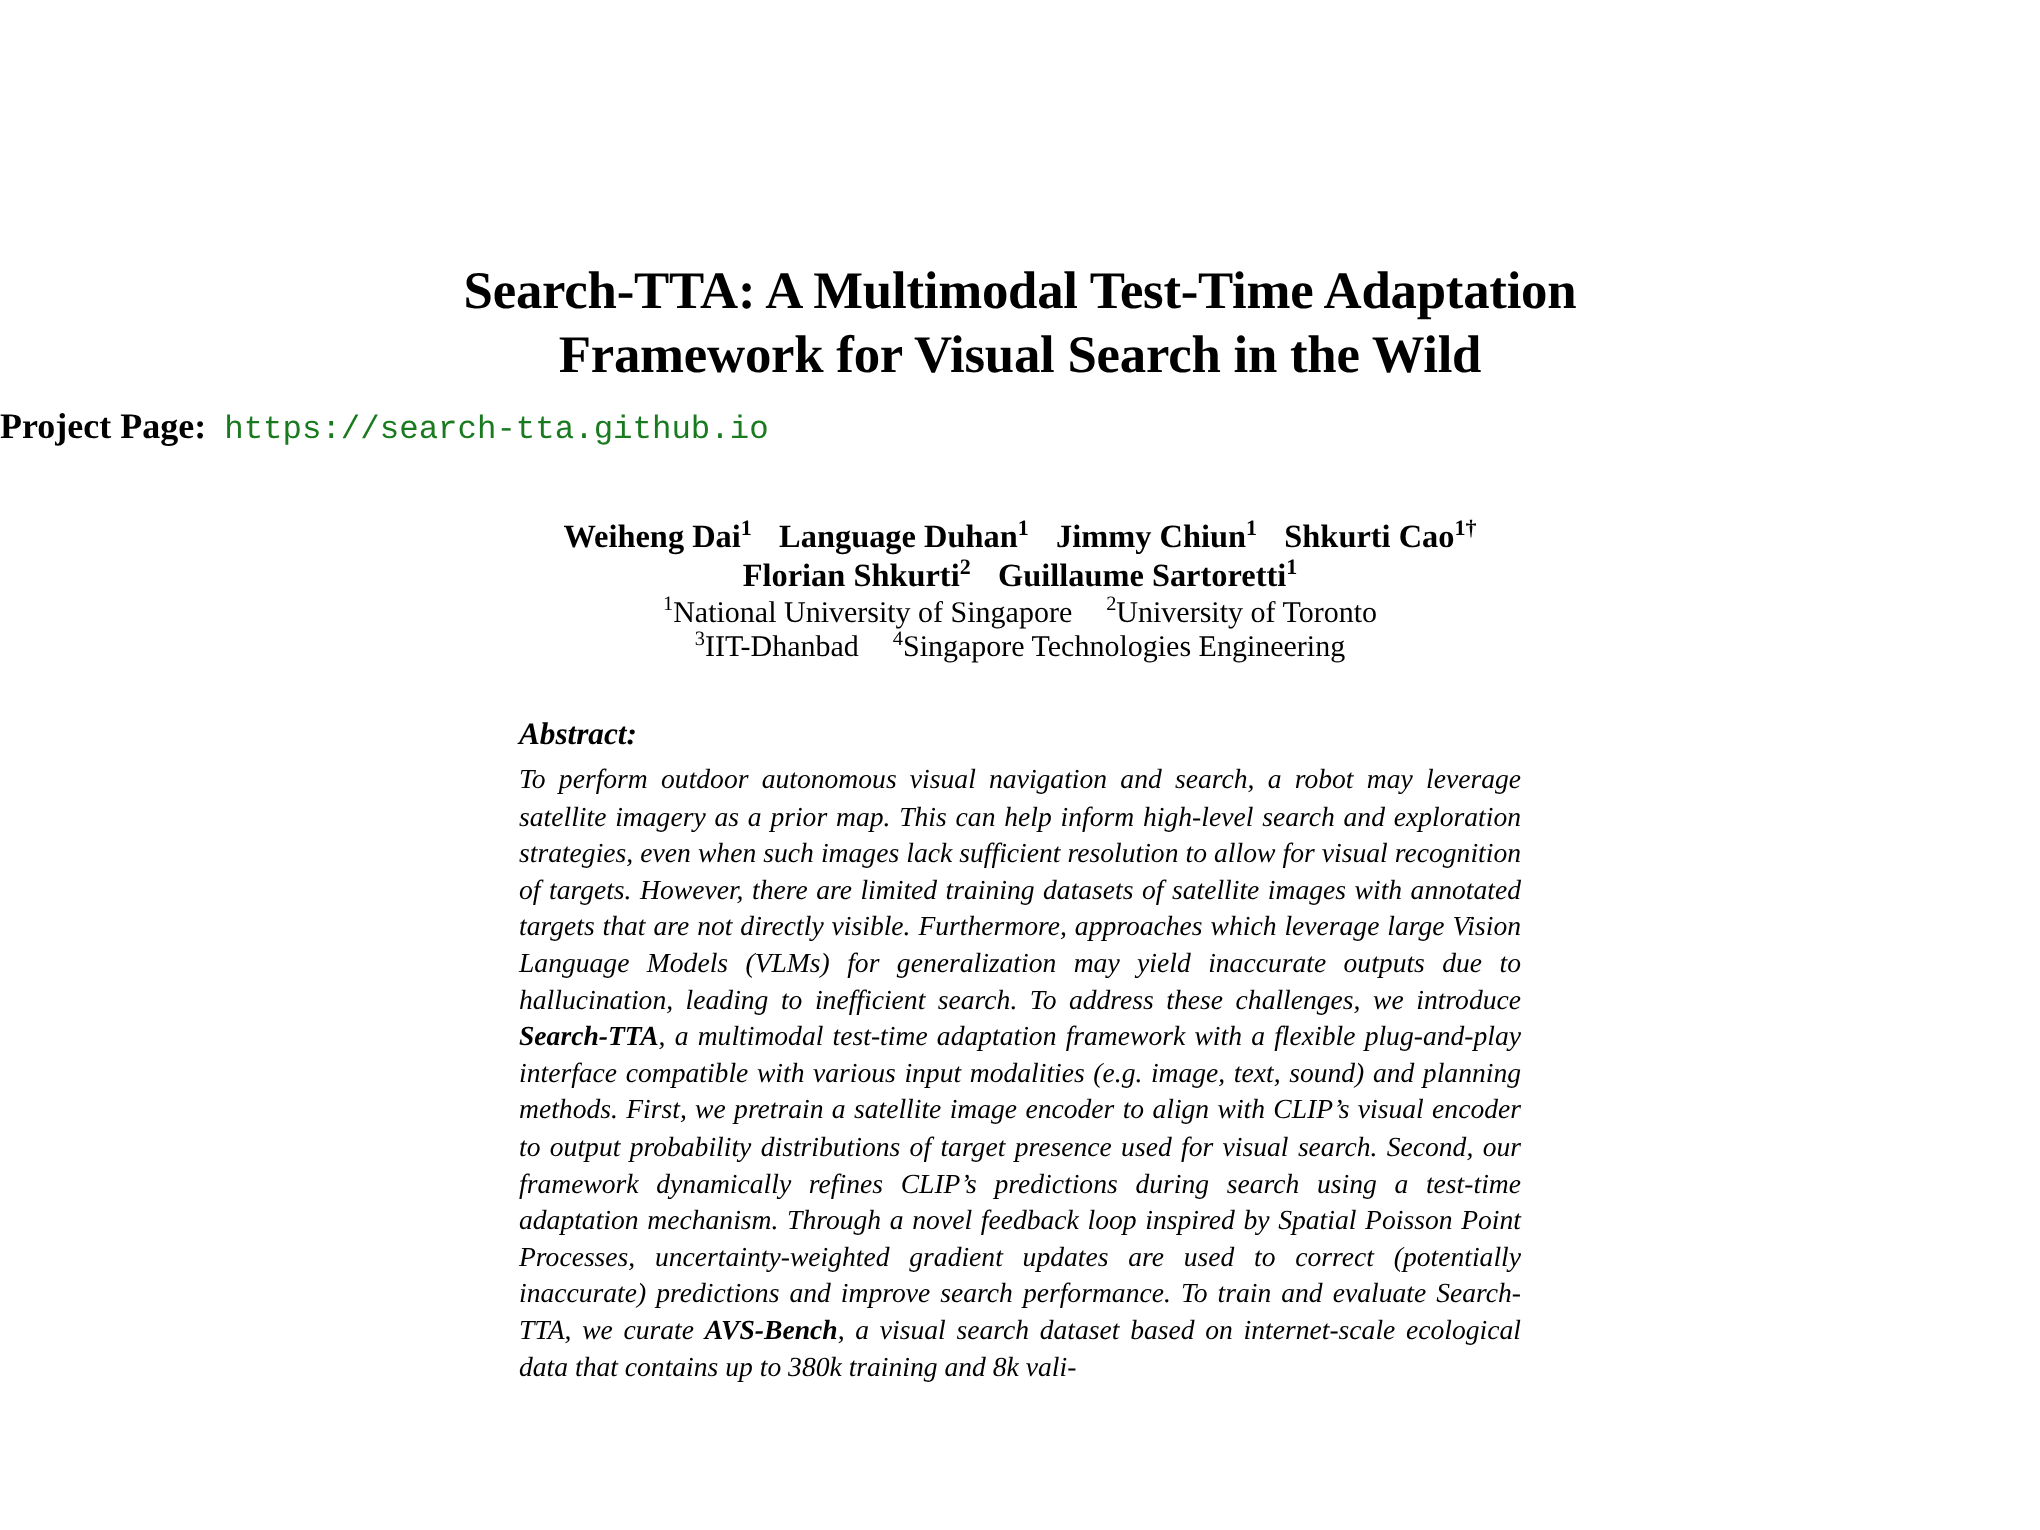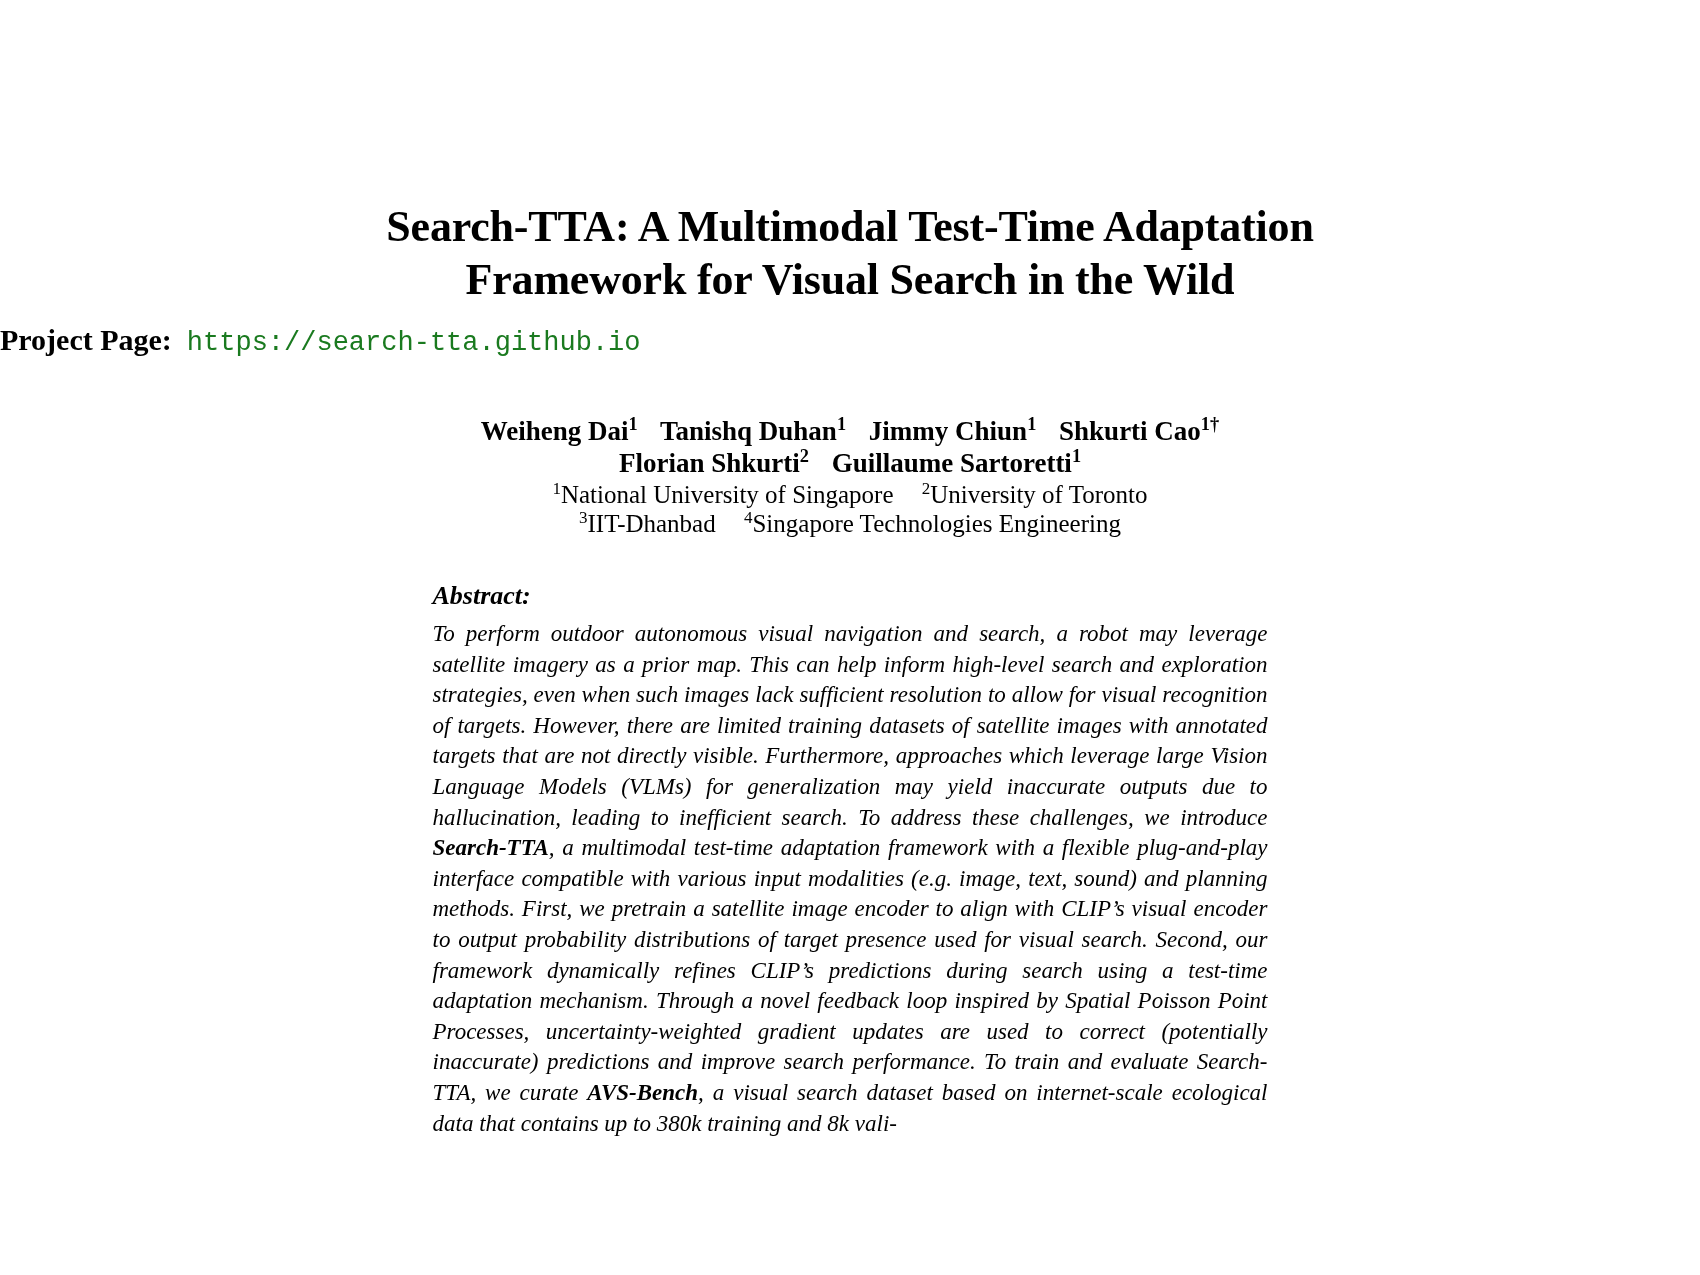--- a/index.html
+++ b/index.html
@@ -16,21 +16,21 @@
   }
   .page {
     position: relative;
     width: 1700px;
     height: 1275px;
     background: #ffffff;
   }
   .content {
     position: absolute;
     left: 0;
-    top: 0;
+    top: 16px;
     width: 1700px;
   }
 
   
   .title-block {
     margin-top: 200px;
     padding: 0 300px;
     text-align: center;
   }
   .paper-title {
@@ -123,21 +123,21 @@
     </div>
 
     <div class="project-line">
       <span class="project-label">Project Page:</span>
       <span>&nbsp;</span><a class="project-url" href="#">https://search-tta.github.io</a>
     </div>
 
     <div class="authors">
       <div class="author-line">
         <span>Weiheng Dai</span><sup>1</sup><span class="gap"></span>
-        <span>Tanishq Duhan</span><sup>1</sup><span class="gap"></span>
+        <span>Language Duhan</span><sup>1</sup><span class="gap"></span>
         <span>Jimmy Chiun</span><sup>1</sup><span class="gap"></span>
         <span>Shkurti Cao</span><sup>1†</sup>
       </div>
       <div class="author-line">
         <span>Florian Shkurti</span><sup>2</sup><span class="gap"></span>
         <span>Guillaume Sartoretti</span><sup>1</sup>
       </div>
 
       <div class="affil-wrap">
         <div class="affil-line">

